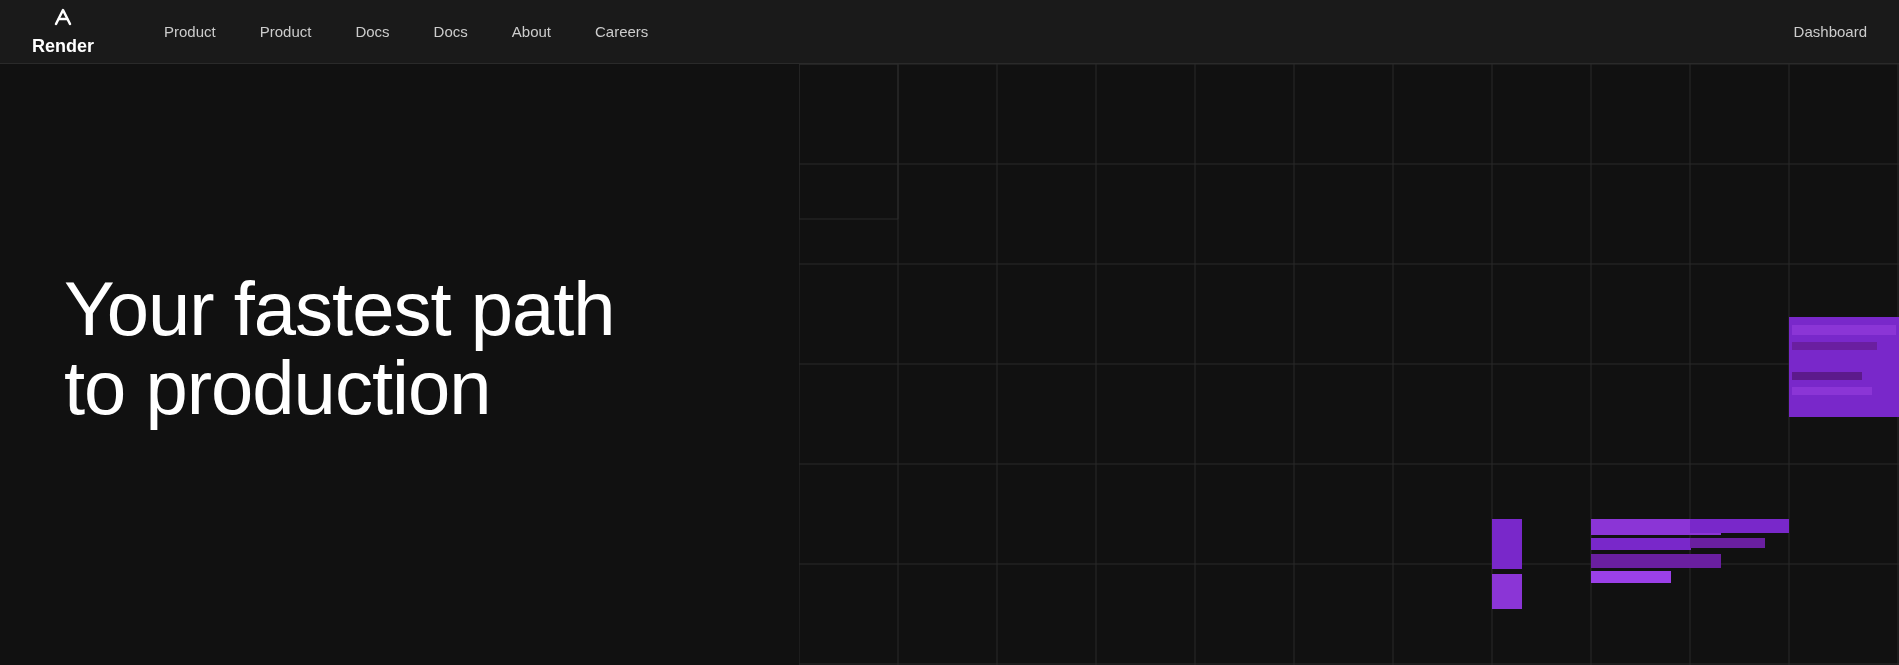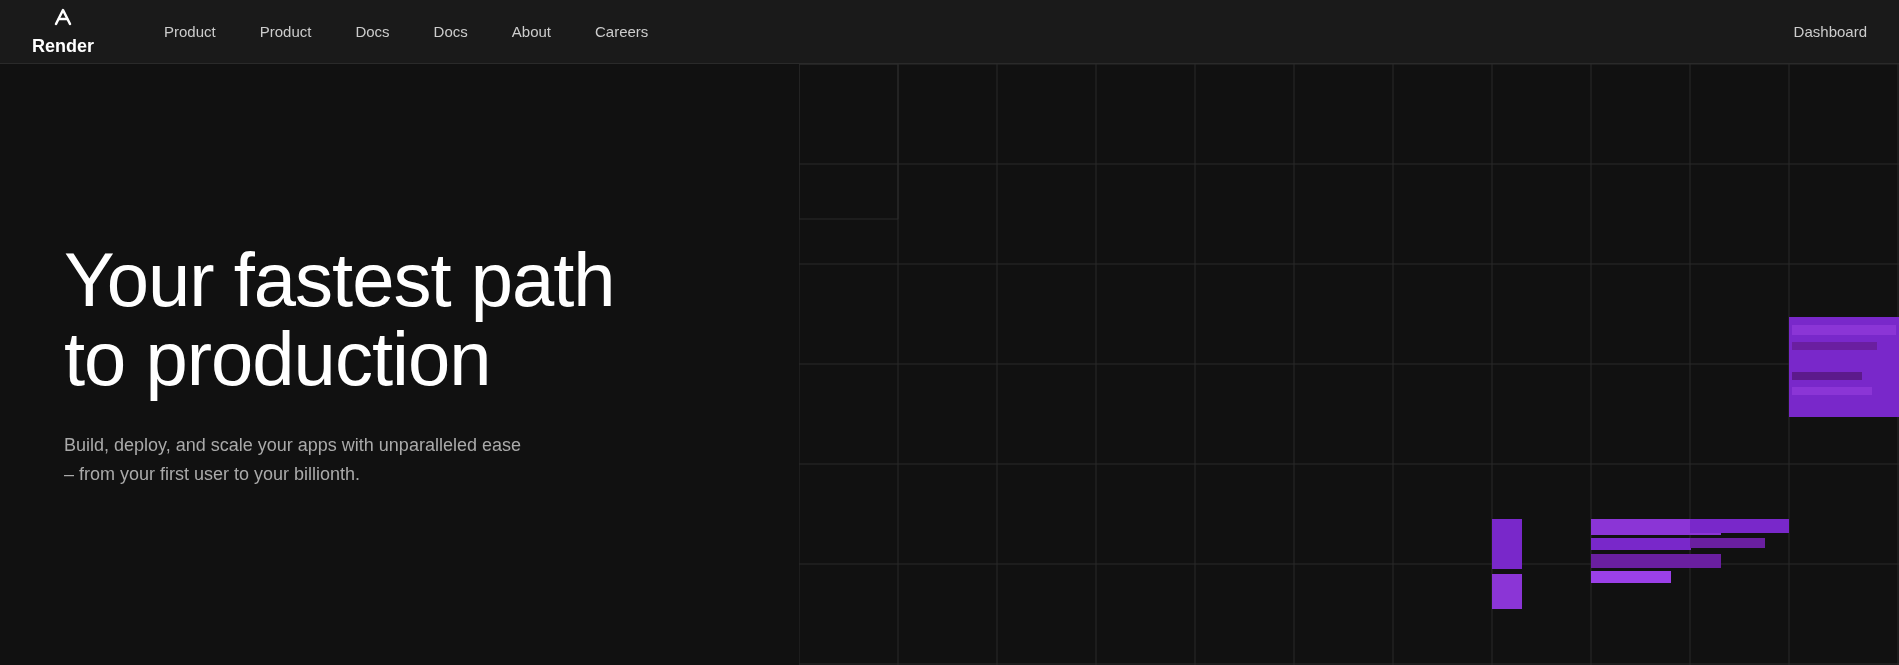--- a/index.html
+++ b/index.html
@@ -164,21 +164,20 @@
     <a class="nav-link" href="#">Careers</a>
   </div>
 
   <span class="nav-dashboard">Dashboard</span>
 </nav>
 
 <section class="hero" style="margin-top: 64px; height: 601px;">
 
   <div class="hero-content">
     <h1 class="hero-title">Your fastest path to production</h1>
-    <p class="hero-subtitle">Build, deploy, and scale your apps with unparalleled ease – from your first user to your billionth.</p>
   </div>
 
   <div class="hero-grid">
     <div class="grid-container">
 
       <svg class="grid-svg" viewBox="0 0 1100 601" preserveAspectRatio="none" xmlns="http://www.w3.org/2000/svg">
         <defs>
           <style>
             .gl { stroke: #2a2a2a; stroke-width: 1; }
           </style>

